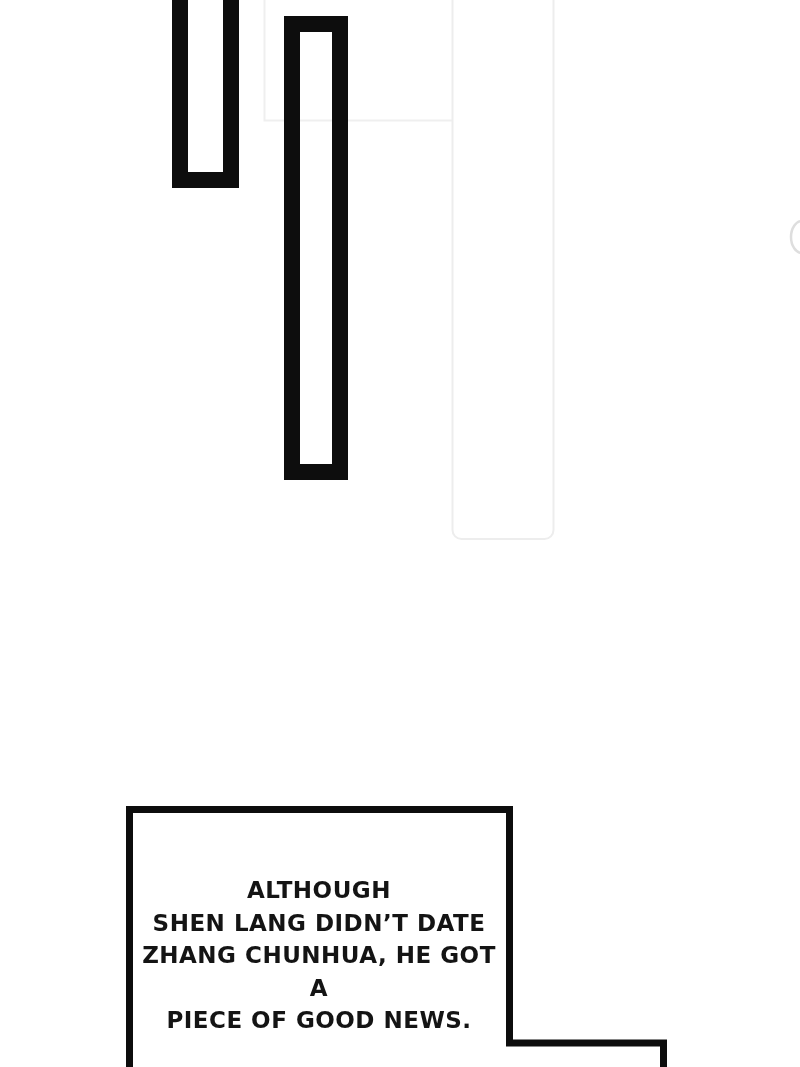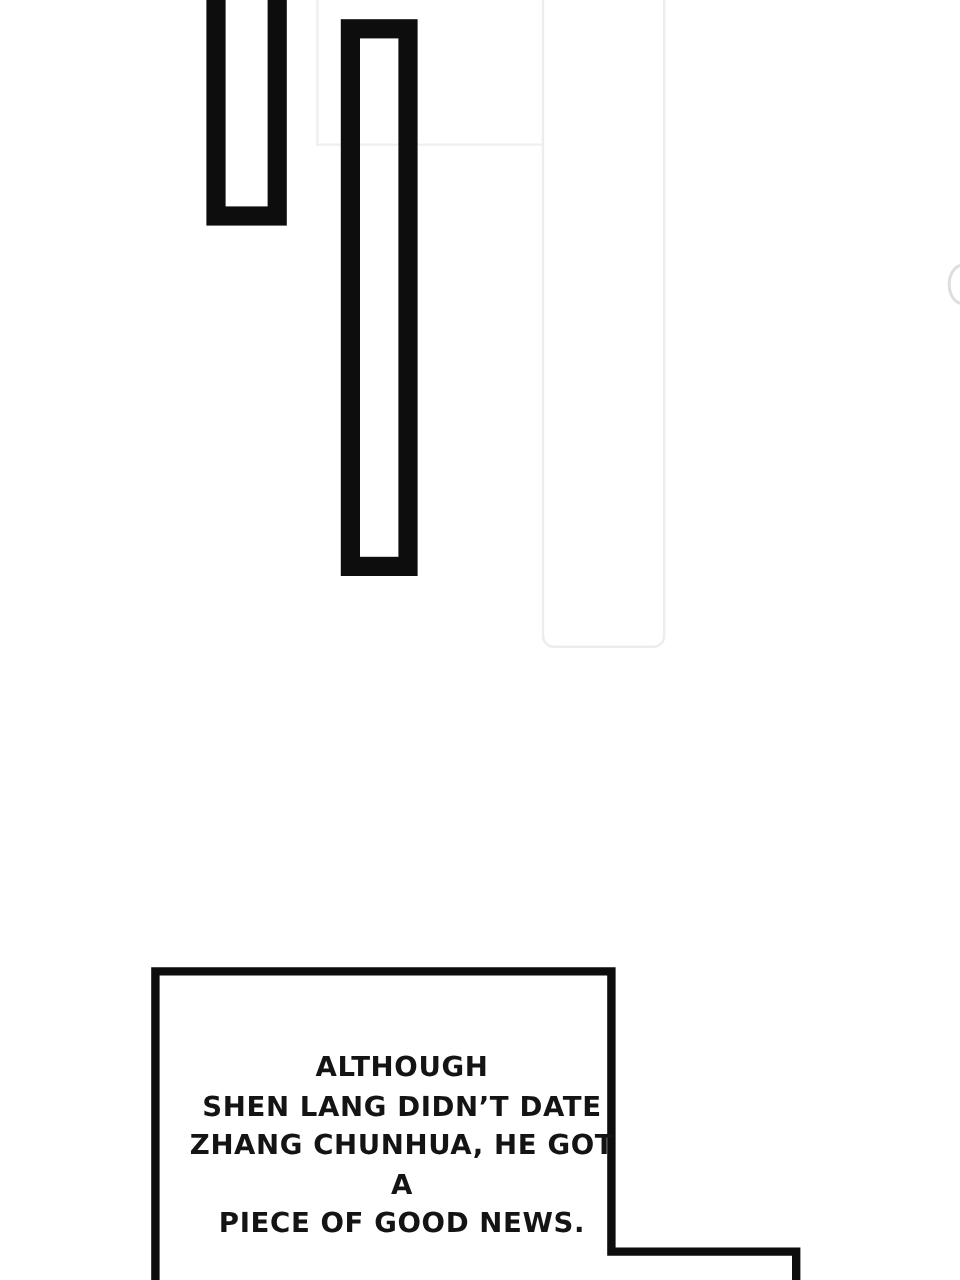--- a/index.html
+++ b/index.html
@@ -30,21 +30,20 @@
     width: 372px;
     text-align: center;
     font-family: "DejaVu Sans", sans-serif;
     font-weight: 700;
     font-size: 23px;
     line-height: 32.5px;
     letter-spacing: 0.5px;
     color: #141414;
     white-space: pre-line;
     user-select: none;
-    padding-left: 16px;
   }
 </style>
 </head>
 <body>
 
 <div class="page">
 
   <svg class="artwork" viewBox="0 0 800 1067" xmlns="http://www.w3.org/2000/svg">
 
     <path d="M264.5,-5 L264.5,120.5 L452,120.5" fill="none" stroke="#efefef" stroke-width="2"></path>

